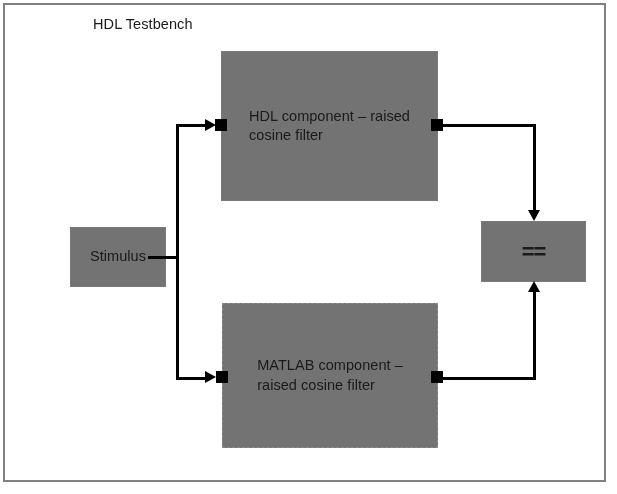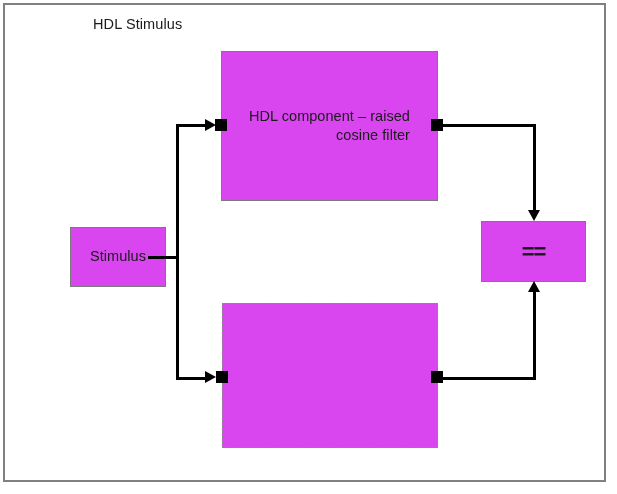--- a/index.html
+++ b/index.html
@@ -32,25 +32,25 @@
     left: 93px;
     top: 16px;
     font-size: 14.5px;
     color: #1a1a1a;
     white-space: nowrap;
     letter-spacing: 0.1px;
   }
   .block {
     position: absolute;
     box-sizing: border-box;
-    background: #d946ef;
+    background: #737373;
     display: flex;
     align-items: center;
     justify-content: center;
-    text-align: right;
+    text-align: left;
   }
   .block-solid {
     border: 1.4px solid #7a7a7a;
   }
   .block-dashed {
     border: 1.6px dashed #8a8a8a;
   }
   .block-label {
     font-size: 14.5px;
     color: #1a1a1a;
@@ -121,32 +121,33 @@
     border-bottom: 11px solid #000000;
   }
 </style>
 </head>
 <body>
 
 <div id="stage">
 
   <div class="outer-frame"></div>
 
-  <div class="title-label">HDL Stimulus</div>
+  <div class="title-label">HDL Testbench</div>
 
   <div class="block block-solid" id="hdl-block">
     <div class="block-label">
       <span>HDL component – raised</span><br>
       <span>cosine filter</span>
     </div>
   </div>
 
   <div class="block block-dashed" id="matlab-block">
     <div class="block-label">
-      <br>
+      <span>MATLAB component –</span><br>
+      <span>raised cosine filter</span>
     </div>
   </div>
 
   <div class="block block-solid" id="stimulus-block">
     <div class="block-label">Stimulus</div>
   </div>
 
   <div class="block block-solid" id="comparator-block">
     <div class="comparator-label">==</div>
   </div>

